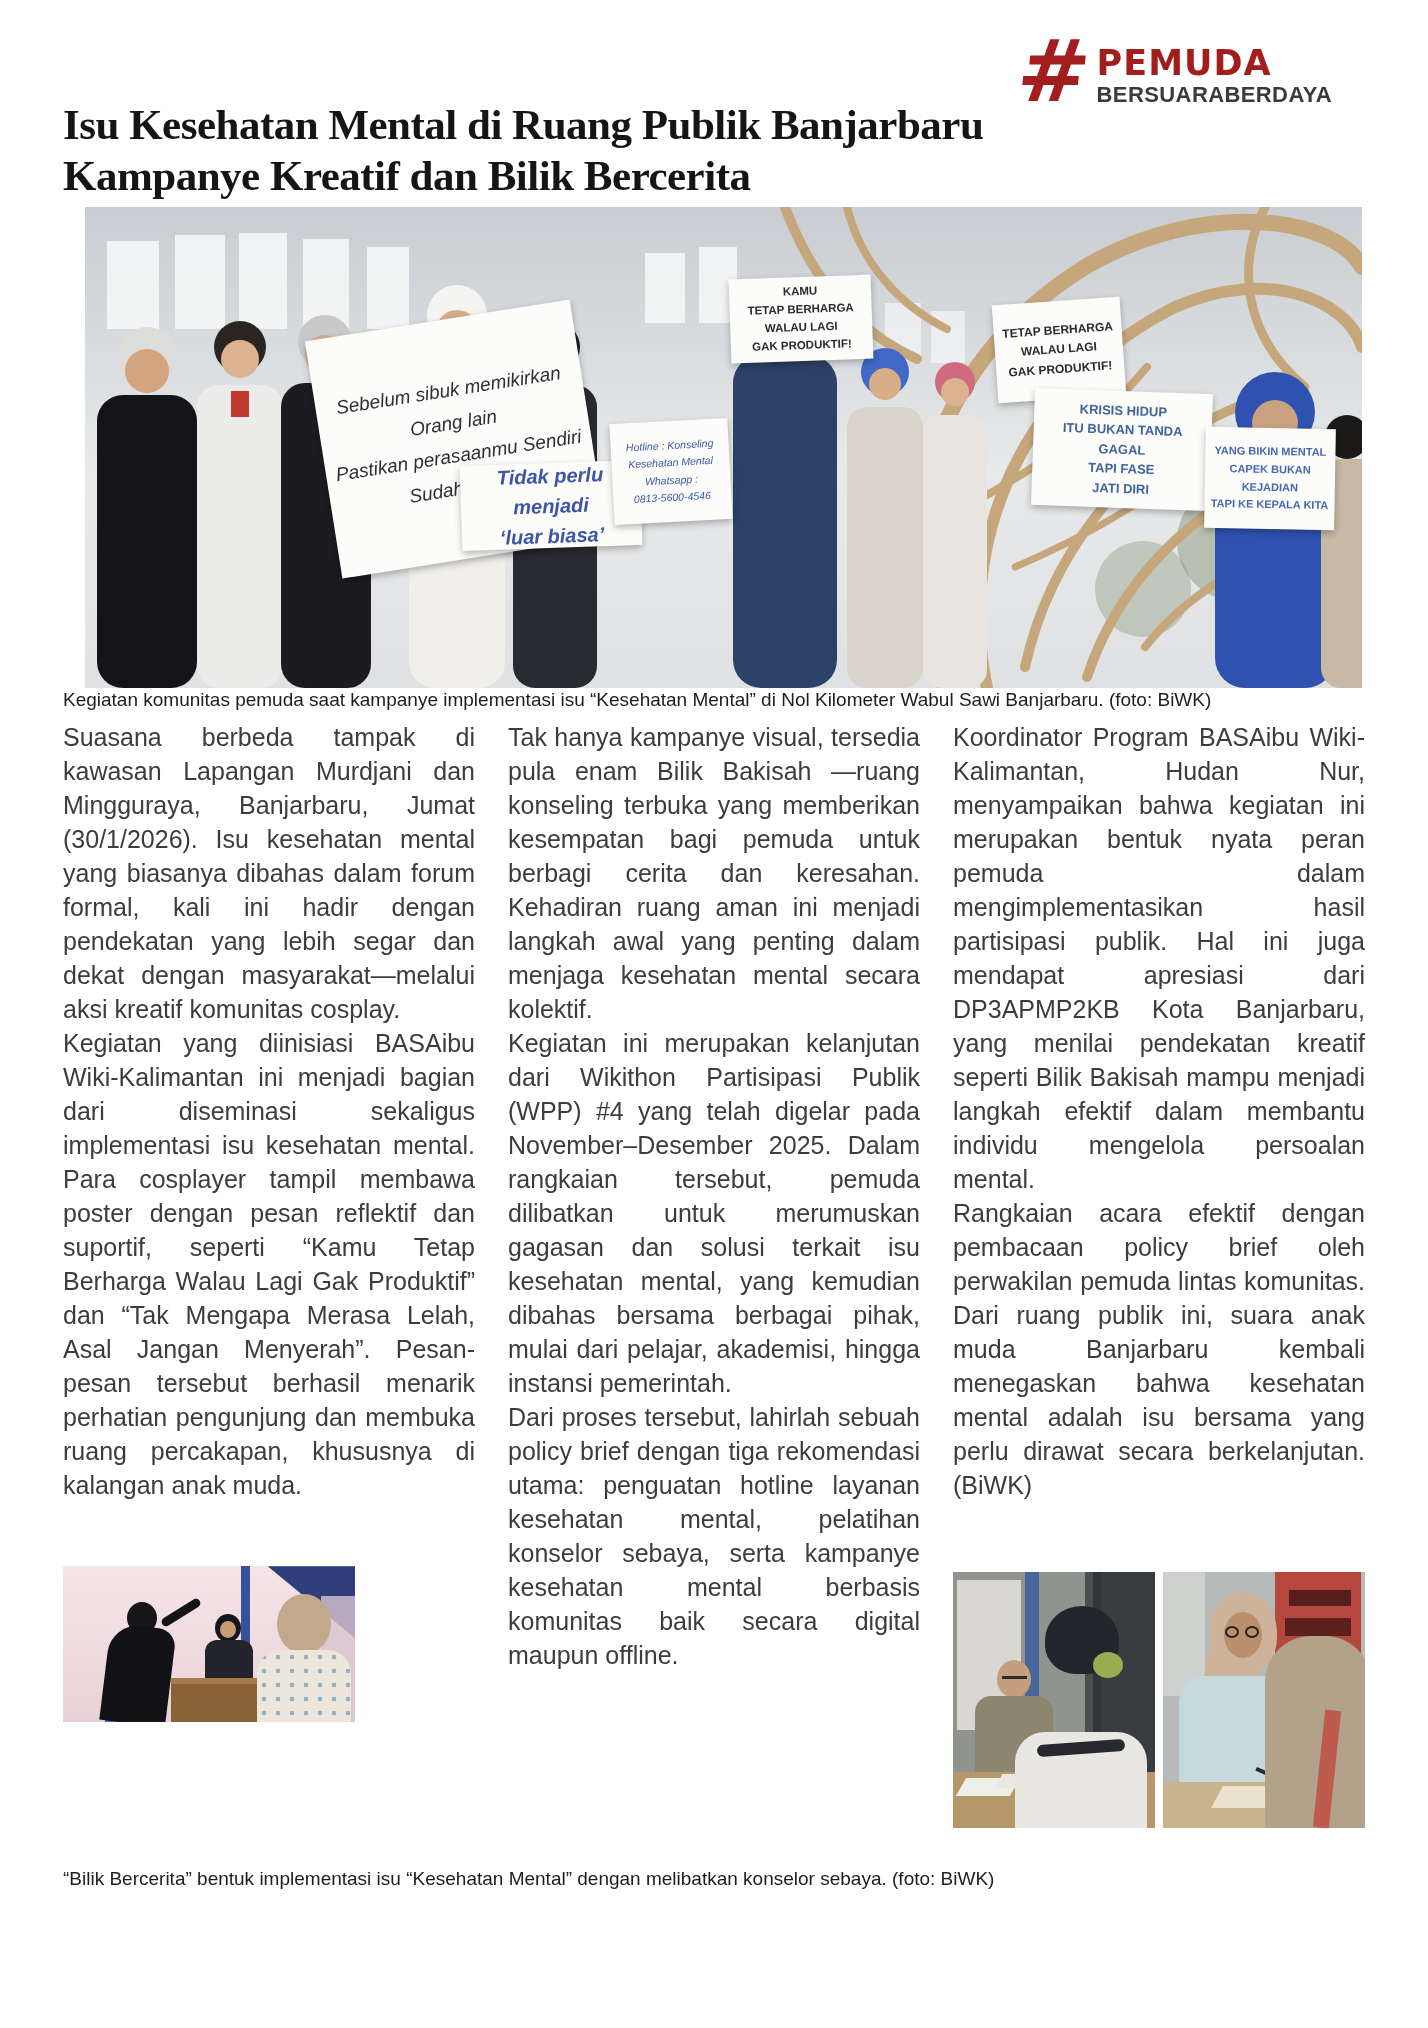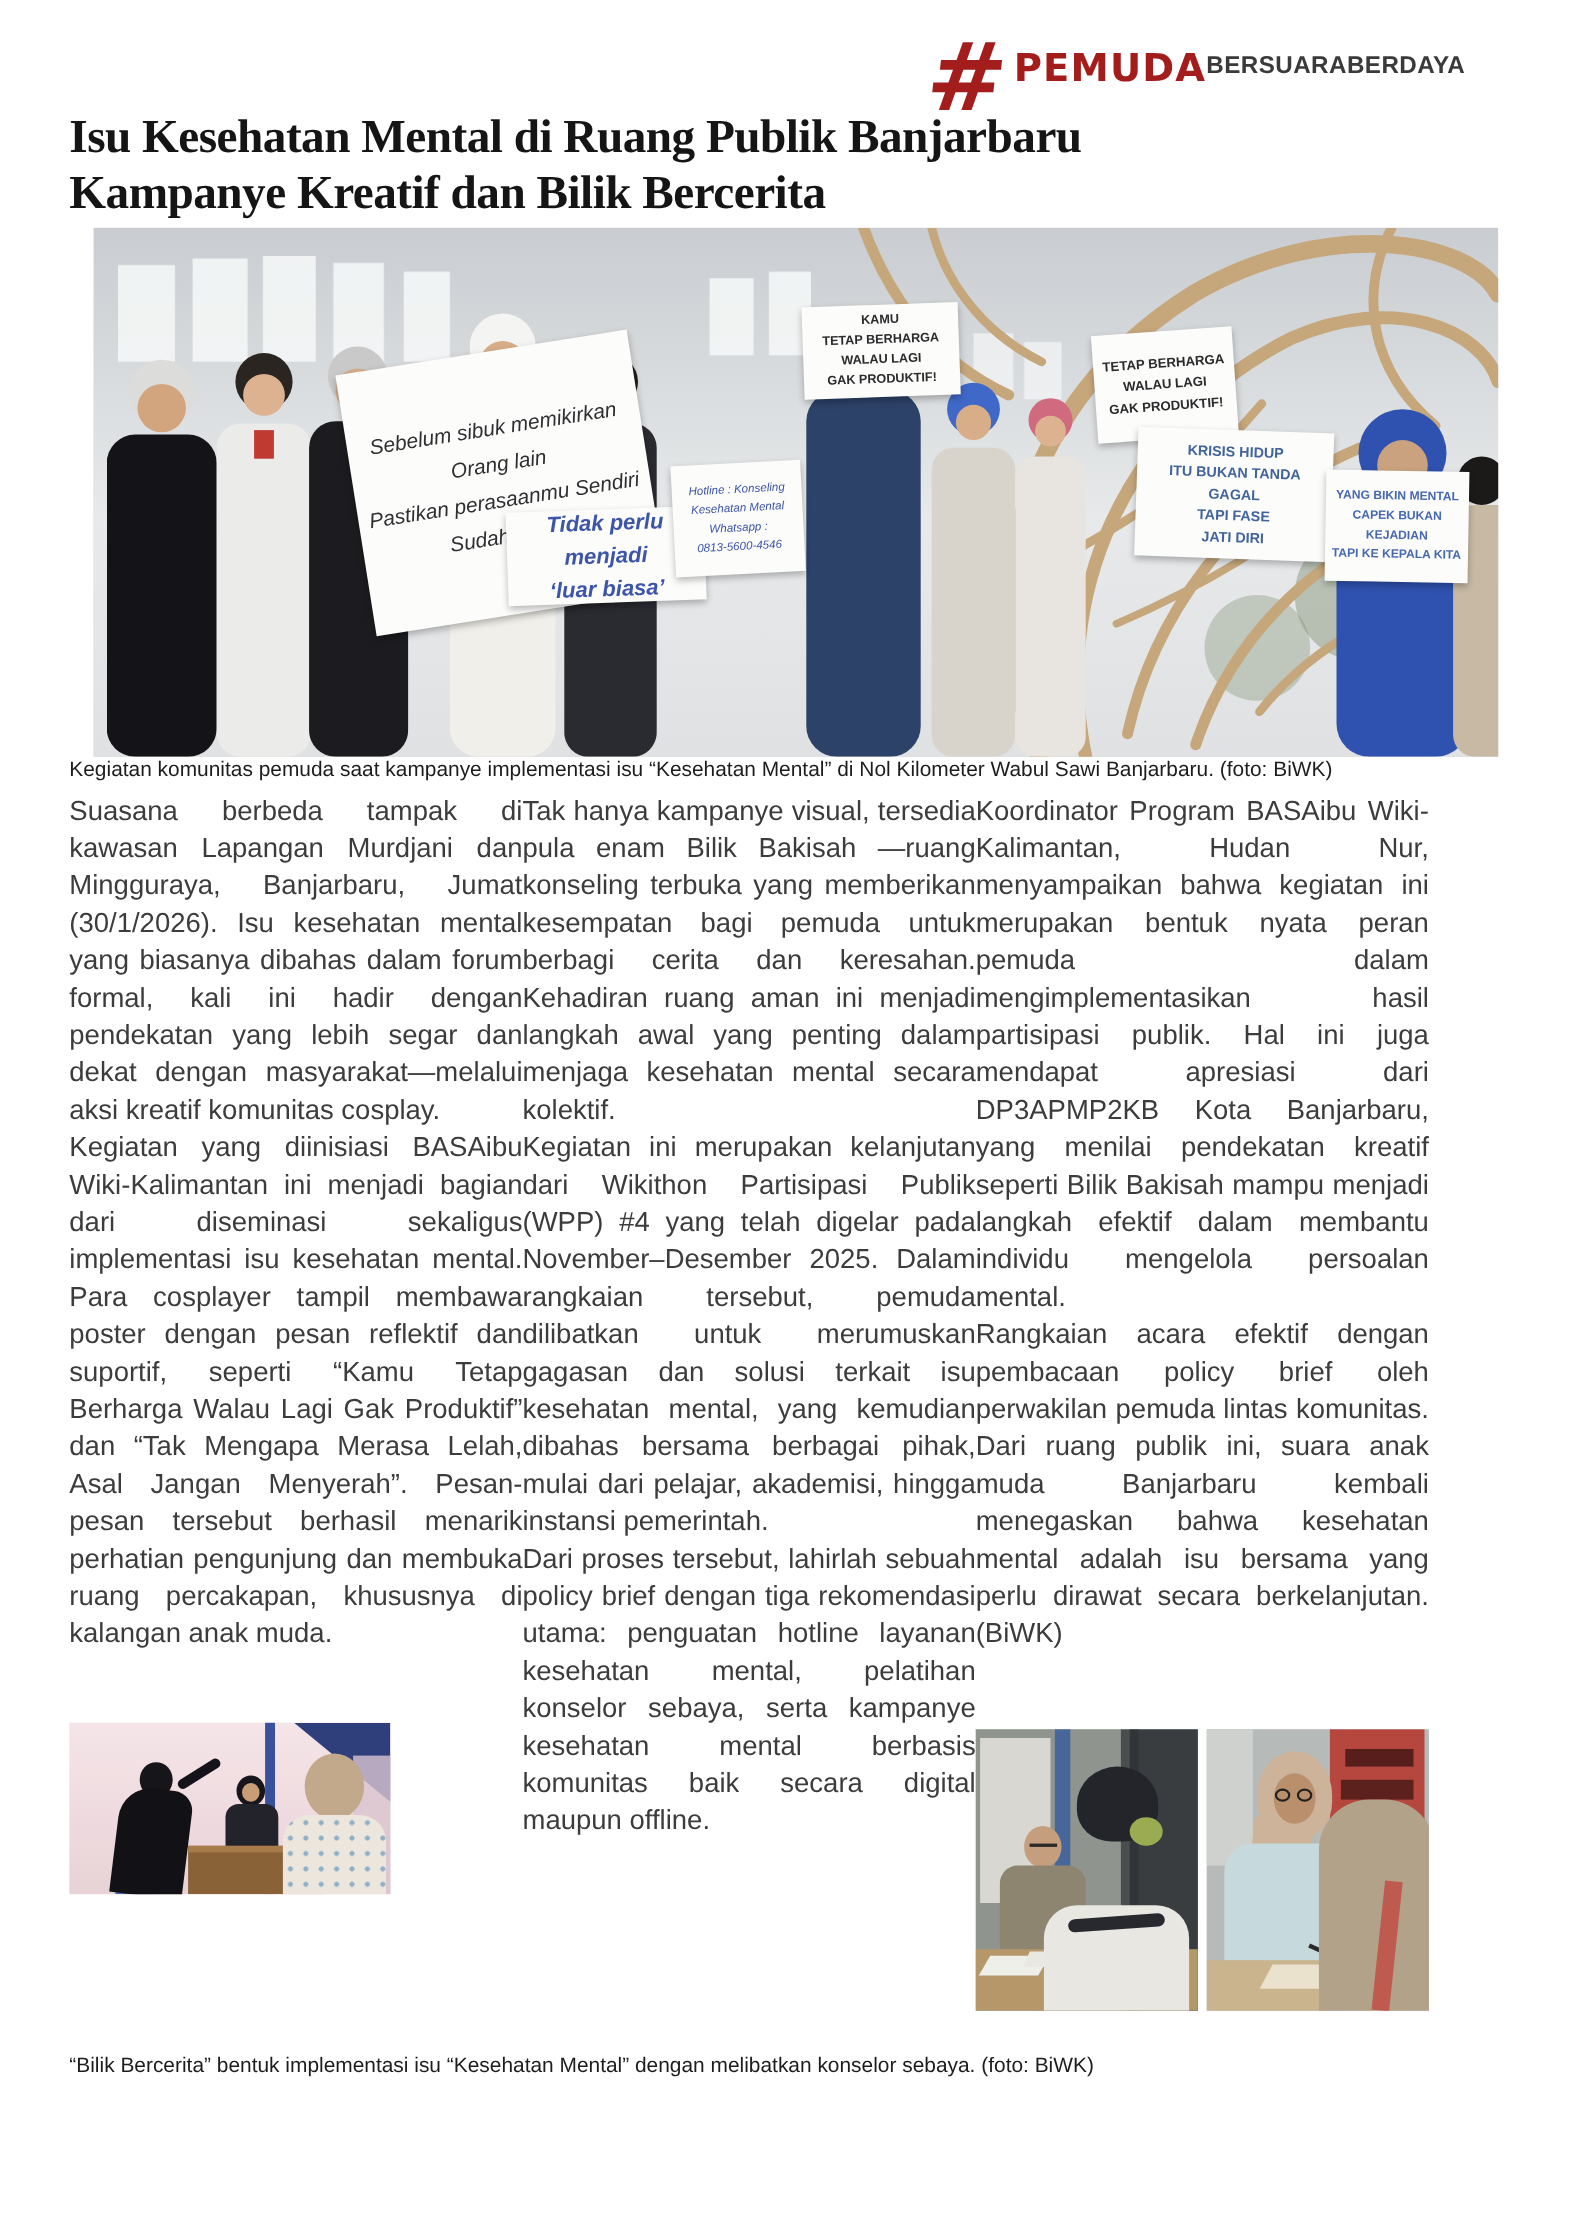--- a/index.html
+++ b/index.html
@@ -9,21 +9,21 @@
     font-family: "Liberation Sans", sans-serif; color:#3c3c3c;
     overflow: hidden;
   }
 
   
   .logo { position:absolute; top:36px; right:96px; display:flex; align-items:flex-start; }
   .logo .hash {
     font-size:86px; font-weight:bold; color:#a31d1d; line-height:0.82;
     transform: skewX(-6deg); margin-right:7px; font-family:"DejaVu Sans", sans-serif;
   }
-  .logo-text { display:flex; flex-direction:row; padding-top:10px; }
+  .logo-text { display:flex; flex-direction:column; padding-top:10px; }
   .logo-name { font-size:35px; font-weight:bold; color:#a31d1d; letter-spacing:1px; line-height:1.02; font-family:"DejaVu Sans", sans-serif; }
   .logo-tagline { font-size:22px; color:#3a3a3a; letter-spacing:0.4px; line-height:1.15;font-weight:bold; }
 
   
   .headline {
     margin:100px 63px 0 63px;
     font-family:"Liberation Serif", serif; font-weight:bold;
     font-size:43px; line-height:1.18; color:#151515; letter-spacing:-0.5px;
   }
   .hl-line { display:block; }
@@ -47,21 +47,21 @@
   .s-worth-top { left:645px; top:70px; width:142px; height:84px; transform:rotate(-2deg); font-weight:bold; font-size:11.5px; line-height:1.55; color:#2b2b2e; }
   .s-worth { left:910px; top:94px; width:128px; height:98px; transform:rotate(-4deg); font-weight:bold; font-size:12px; line-height:1.6; color:#2b2b2e; }
   .s-krisis { left:948px; top:184px; width:178px; height:117px; transform:rotate(2deg); font-weight:bold; font-size:13px; line-height:1.5; color:#41649c; }
   .s-mental { left:1120px; top:221px; width:130px; height:101px; transform:rotate(1deg); font-weight:bold; font-size:11px; line-height:1.6; color:#4668b0; }
 
   
   .caption { margin:1px 63px 0 63px; font-size:19px; line-height:1.2; color:#1d1d1d; }
   .caption.bottom { margin-top:40px; }
 
   
-  .columns { display:flex; margin:8px 63px 0 63px; }
+  .columns { display:flex; gap:33px; margin:8px 63px 0 63px;justify-content:center; }
   .col { width:412px; }
   .col p { font-size:25px; line-height:34px; text-align:justify; color:#3c3c3c; }
 
   
   .photo-left {
     margin-top:64px; width:292px; height:156px; position:relative; overflow:hidden;
     background:linear-gradient(180deg,#f5e5e8 0%,#eedade 60%,#e7d2d6 100%);
   }
   .photo-left div { position:absolute; }
   .blp-drape { right:0; top:0; width:112px; height:72px; background:#2f3f7c; clip-path:polygon(22% 0,100% 0,100% 100%); }

